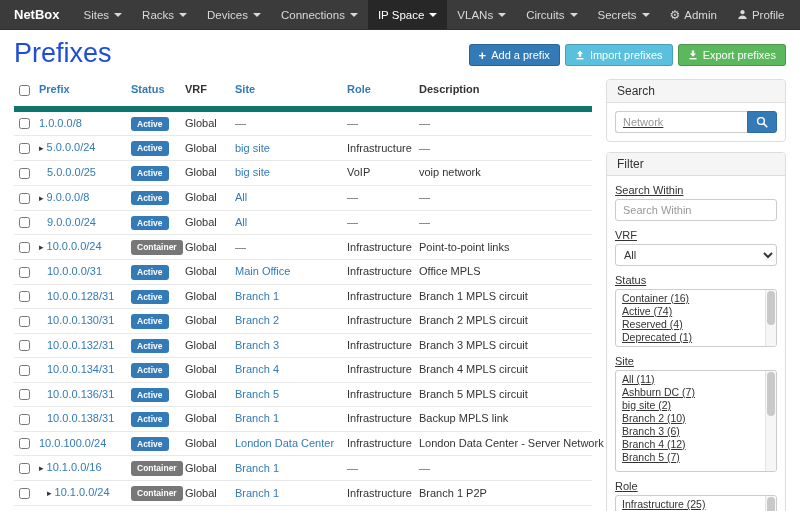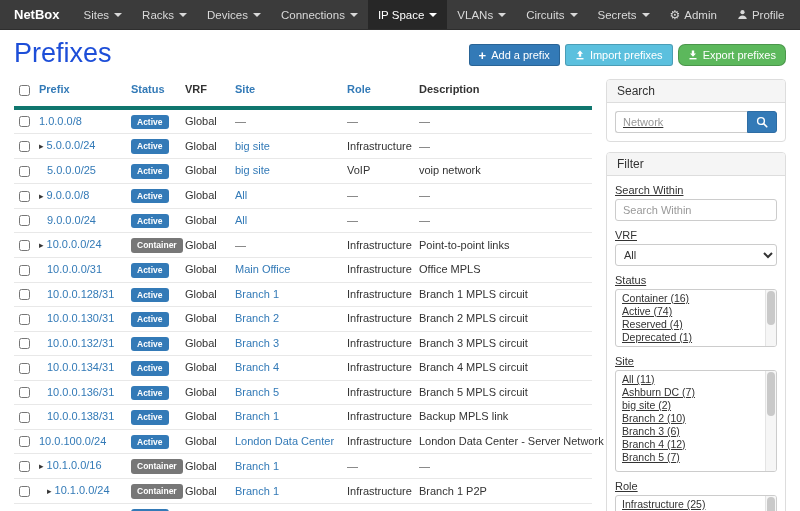--- a/index.html
+++ b/index.html
@@ -24,21 +24,21 @@
   .actions { display: flex; gap: 5px; margin-top: 6px; }
   .btn { display: inline-flex; align-items: center; gap: 5px; font-family: inherit; font-size: 11px; color: #fff; padding: 0 9px; height: 22px; border-radius: 3px; border: 1px solid rgba(0,0,0,.18); cursor: pointer; white-space: nowrap; }
   .btn-ico { font-size: 13px; font-weight: bold; line-height: 1; display: inline-flex; align-items: center; }
 
   .main { display: flex; align-items: flex-start; }
   .table-area { flex: 1; min-width: 0; }
   .sidebar { width: 180px; flex-shrink: 0; margin-left: 14px; }
 
   
   table { width: 100%; border-collapse: collapse; table-layout: fixed; font-size: 11px; }
-  th { text-align: left; font-weight: bold; color: #333; padding: 4px 5px 10px; border-bottom: 4px solid #0f766e; white-space: nowrap; }
+  th { text-align: left; font-weight: bold; color: #333; padding: 4px 5px 10px; border-bottom: 6px solid #0f766e; white-space: nowrap; }
   th.sortable { color: #337ab7; cursor: pointer; }
   td { padding: 4px 5px; border-bottom: 1px solid #e8e8e8; line-height: 15px; white-space: nowrap; color: #333; }
   a { color: #337ab7; text-decoration: none; }
   .badge-status { display: inline-block; color: #fff; font-size: 8.5px; font-weight: bold; line-height: 1; padding: 3px 6px 3px; border-radius: 3px; }
   .dash { color: #666; }
   .arrow { color: #333; font-size: 9px; margin-right: 3px; cursor: pointer; }
   input[type=checkbox] { width: 11px; height: 11px; vertical-align: middle; cursor: pointer; }
 
   
   .panel { border: 1px solid #ddd; border-radius: 4px; margin-bottom: 10px; background: #fff; }
@@ -134,21 +134,21 @@
       </button>
       <button class="btn" style="background: rgb(91, 192, 222);">
         <span class="btn-ico">
           <svg width="10" height="10" viewBox="0 0 10 10">
               <path d="M5 0.6L8 3.8H6.2V6.8H3.8V3.8H2Z" fill="#fff"></path>
               <rect x="1.5" y="8" width="7" height="1.4" fill="#fff"></rect>
             </svg>
         </span>
         <span>Import prefixes</span>
       </button>
-      <button class="btn" style="background: rgb(92, 184, 92); border-radius: 7px;">
+      <button class="btn" style="background: rgb(92, 184, 92);">
         <span class="btn-ico">
           <svg width="10" height="10" viewBox="0 0 10 10">
               <path d="M5 6.8L2 3.6H3.8V0.6H6.2V3.6H8Z" fill="#fff"></path>
               <rect x="1.5" y="8" width="7" height="1.4" fill="#fff"></rect>
             </svg>
         </span>
         <span>Export prefixes</span>
       </button>
     </div>
   </div>

